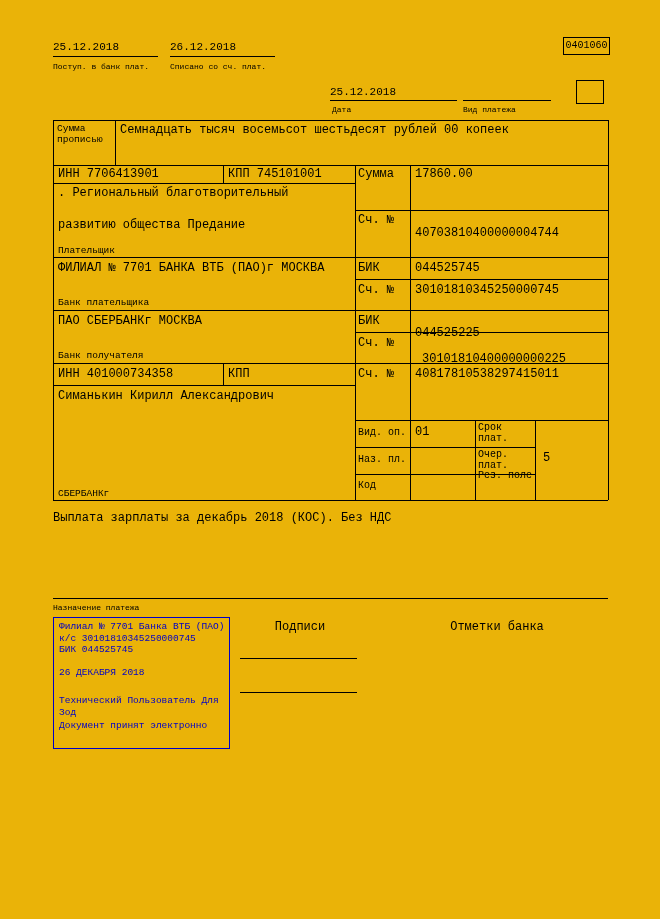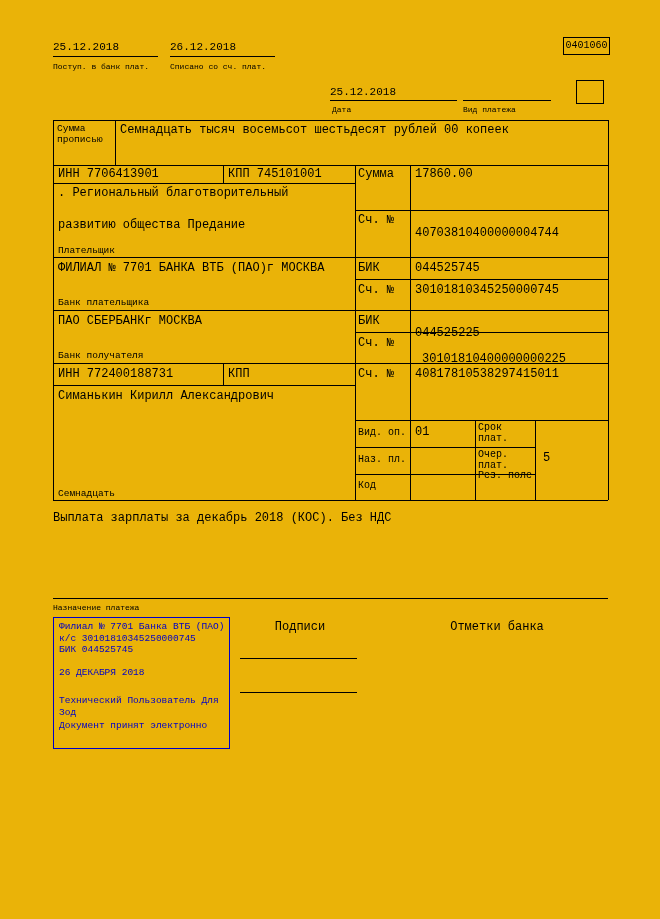--- a/index.html
+++ b/index.html
@@ -102,26 +102,26 @@
   <div class="t" style="left:415px; top:283px;">30101810345250000745</div>
   <div class="t lbl" style="left:58px; top:296px;">Банк плательщика</div>
 
   <div class="t" style="left:58px;  top:314px;">ПАО СБЕРБАНКг МОСКВА</div>
   <div class="t" style="left:358px; top:314px;">БИК</div>
   <div class="t" style="left:415px; top:326px;">044525225</div>
   <div class="t" style="left:358px; top:336px;">Сч. №</div>
   <div class="t" style="left:422px; top:336px;margin-top:16px;">30101810400000000225</div>
   <div class="t lbl" style="left:58px; top:349px;">Банк получателя</div>
 
-  <div class="t" style="left:58px;  top:367px;">ИНН 772400188731</div>
+  <div class="t" style="left:58px;  top:367px;">ИНН 401000734358</div>
   <div class="t" style="left:228px; top:367px;">КПП</div>
   <div class="t" style="left:358px; top:367px;">Сч. №</div>
   <div class="t" style="left:415px; top:367px;">40817810538297415011</div>
   <div class="t" style="left:58px;  top:389px;text-align:right;">Симанькин Кирилл Александрович</div>
-  <div class="t lbl" style="left:58px; top:487px;">Семнадцать</div>
+  <div class="t lbl" style="left:58px; top:487px;">СБЕРБАНКг</div>
 
   <div class="t fs10" style="left:358px; top:426px;">Вид. оп.</div>
   <div class="t" style="left:415px; top:425px;">01</div>
   <div class="tw fs10" style="left:478px; top:422px; width:52px; line-height:11px;">Срок плат.</div>
   <div class="t fs10" style="left:358px; top:453px;">Наз. пл.</div>
   <div class="tw fs10" style="left:478px; top:449px; width:52px; line-height:11px;">Очер. плат.</div>
   <div class="t" style="left:543px; top:451px;">5</div>
   <div class="t fs10" style="left:358px; top:479px;">Код</div>
   <div class="t fs10" style="left:478px; top:469px;">Рез. поле</div>
 

